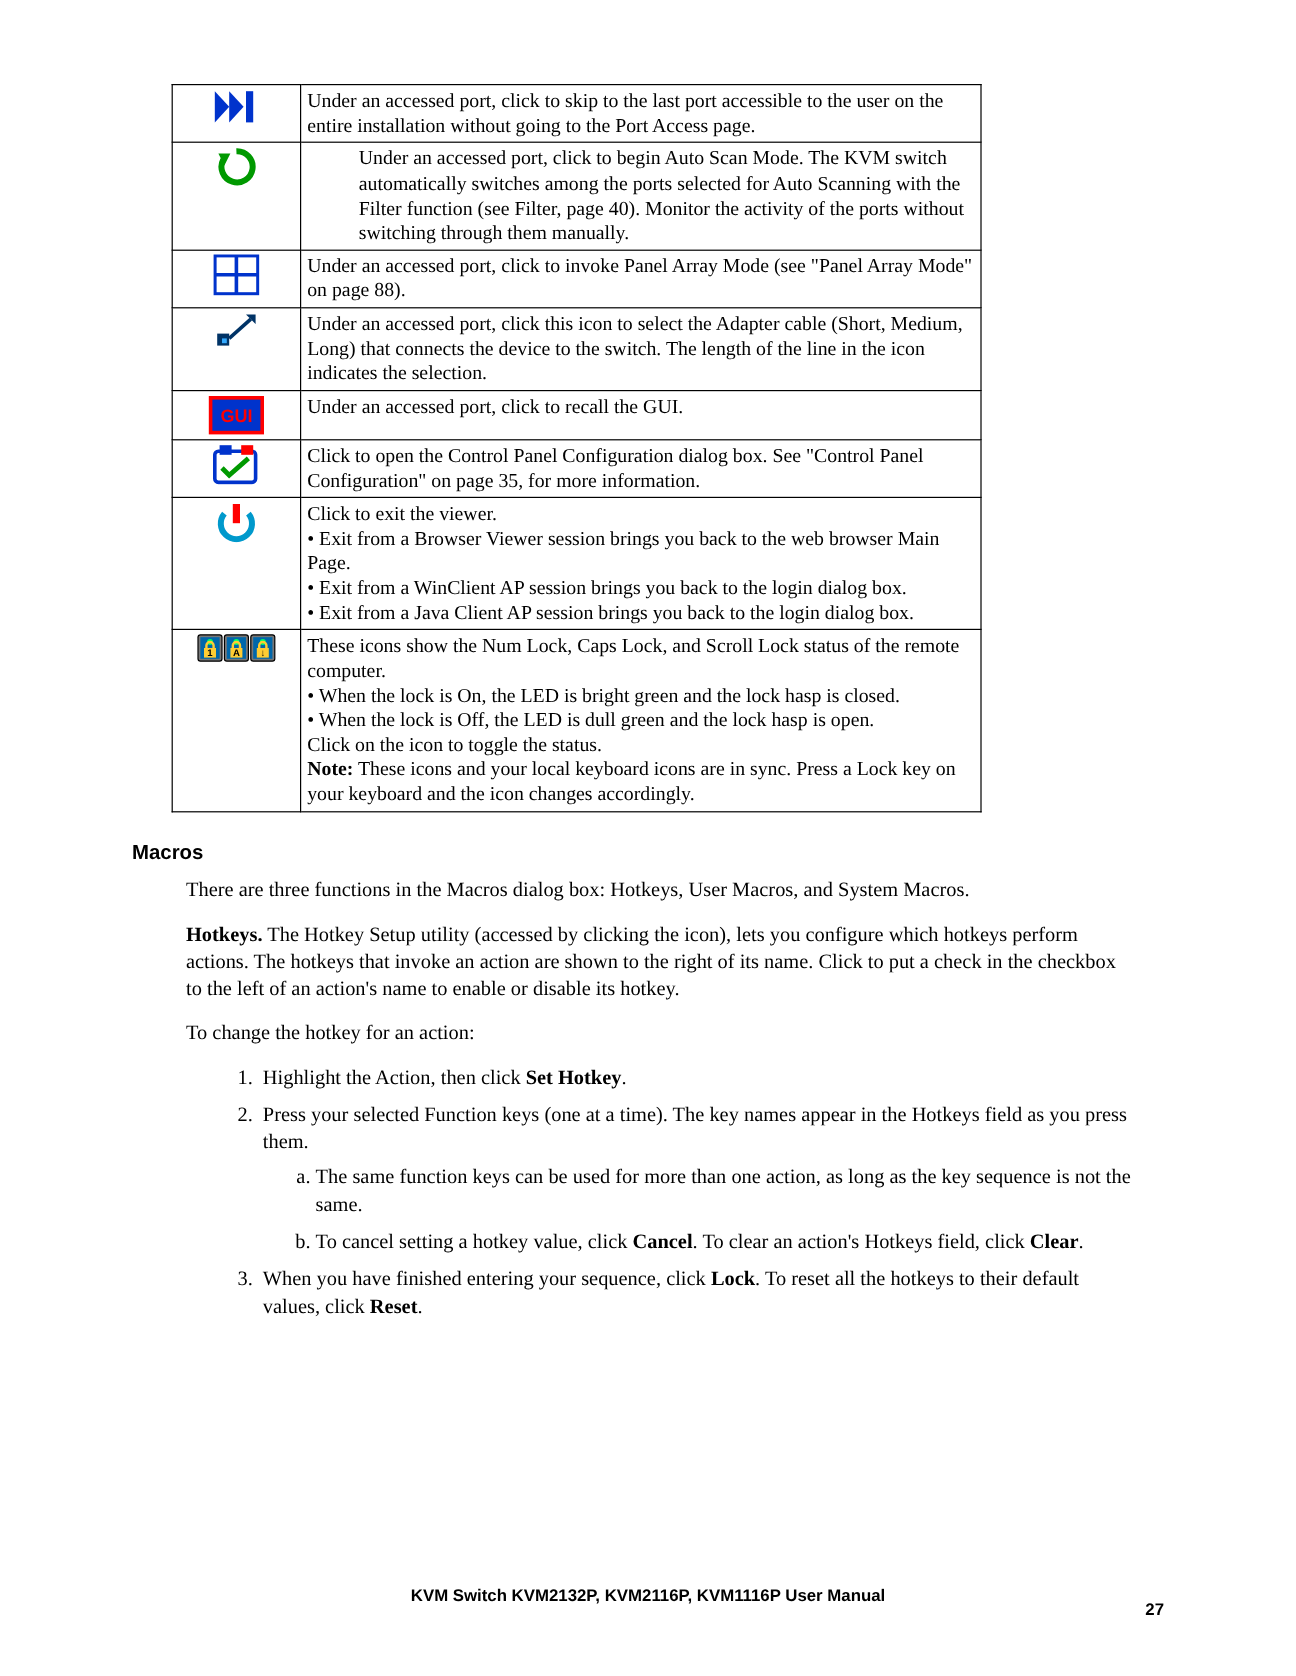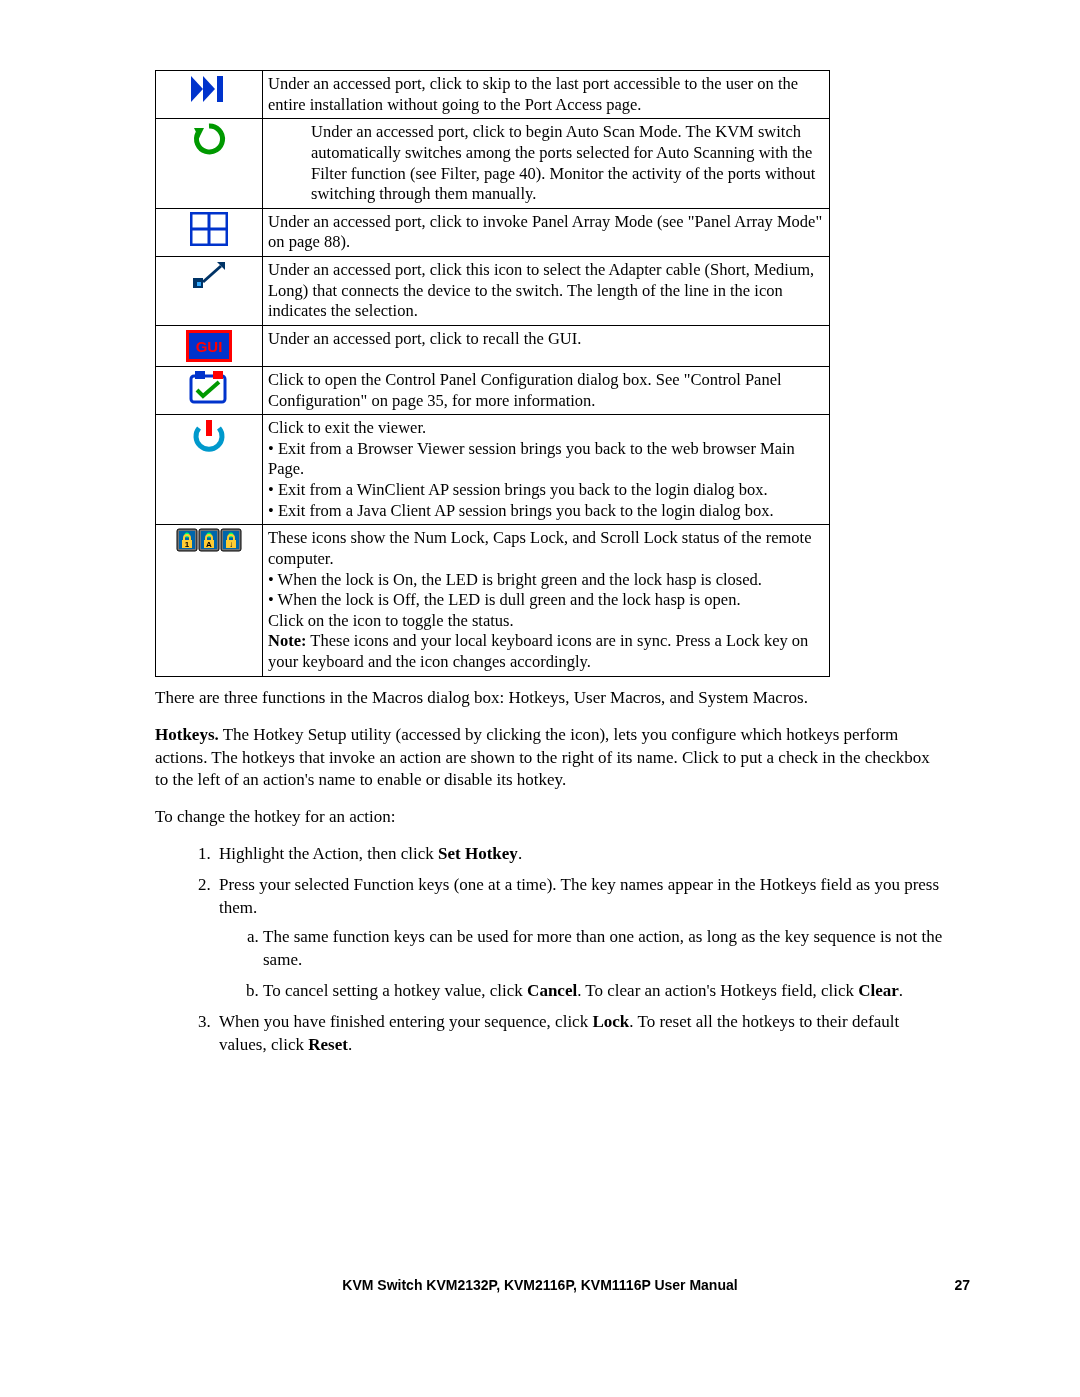--- a/index.html
+++ b/index.html
@@ -10,21 +10,21 @@
     color: #000;
     background: #fff;
     width: 1080px;
   }
   .page {
     padding: 60px 110px 60px 110px;
   }
   table.desc-table {
     border-collapse: collapse;
     width: 675px;
-    margin-left: 45px;
+    margin-left: 33px;
     margin-top: 10px;
   }
   table.desc-table td {
     border: 1px solid #000;
     vertical-align: top;
     padding: 3px 5px;
     font-size: 16.5px;
     line-height: 1.25;
   }
   td.icon-cell {
@@ -73,21 +73,21 @@
     position: relative;
     margin-top: 220px;
     text-align: center;
     font-family: Arial, Helvetica, sans-serif;
     font-size: 14px;
     font-weight: bold;
   }
   .page-num {
     position: absolute;
     right: 0;
-    top: 0;
+    top: 12px;
     font-weight: bold;
   }
   .b { font-weight: bold; }
 </style>
 </head>
 <body>
 
 <div class="page">
 
   <table class="desc-table">
@@ -212,20 +212,21 @@
           </td>
           <td><span style="white-space: pre-line;">These icons show the Num Lock, Caps Lock, and Scroll Lock status of the remote computer.
 • When the lock is On, the LED is bright green and the lock hasp is closed.
 • When the lock is Off, the LED is dull green and the lock hasp is open.
 Click on the icon to toggle the status.
 </span><span class="b">Note:</span><span> These icons and your local keyboard icons are in sync. Press a Lock key on your keyboard and the icon changes accordingly.</span></td>
         </tr>
       </tbody>
   </table>
 
+  <h3 class="section">Macros</h3>
 
   <div class="body-text">
     <p>There are three functions in the Macros dialog box: Hotkeys, User Macros, and System Macros.</p>
 
     <p><span class="b">Hotkeys.</span><span> The Hotkey Setup utility (accessed by clicking the icon), lets you configure which hotkeys perform actions. The hotkeys that invoke an action are shown to the right of its name. Click to put a check in the checkbox to the left of an action's name to enable or disable its hotkey.</span></p>
 
     <p>To change the hotkey for an action:</p>
 
     <ol class="numbered">
       <li><span>Highlight the Action, then click </span><span class="b">Set Hotkey</span><span>.</span></li>

